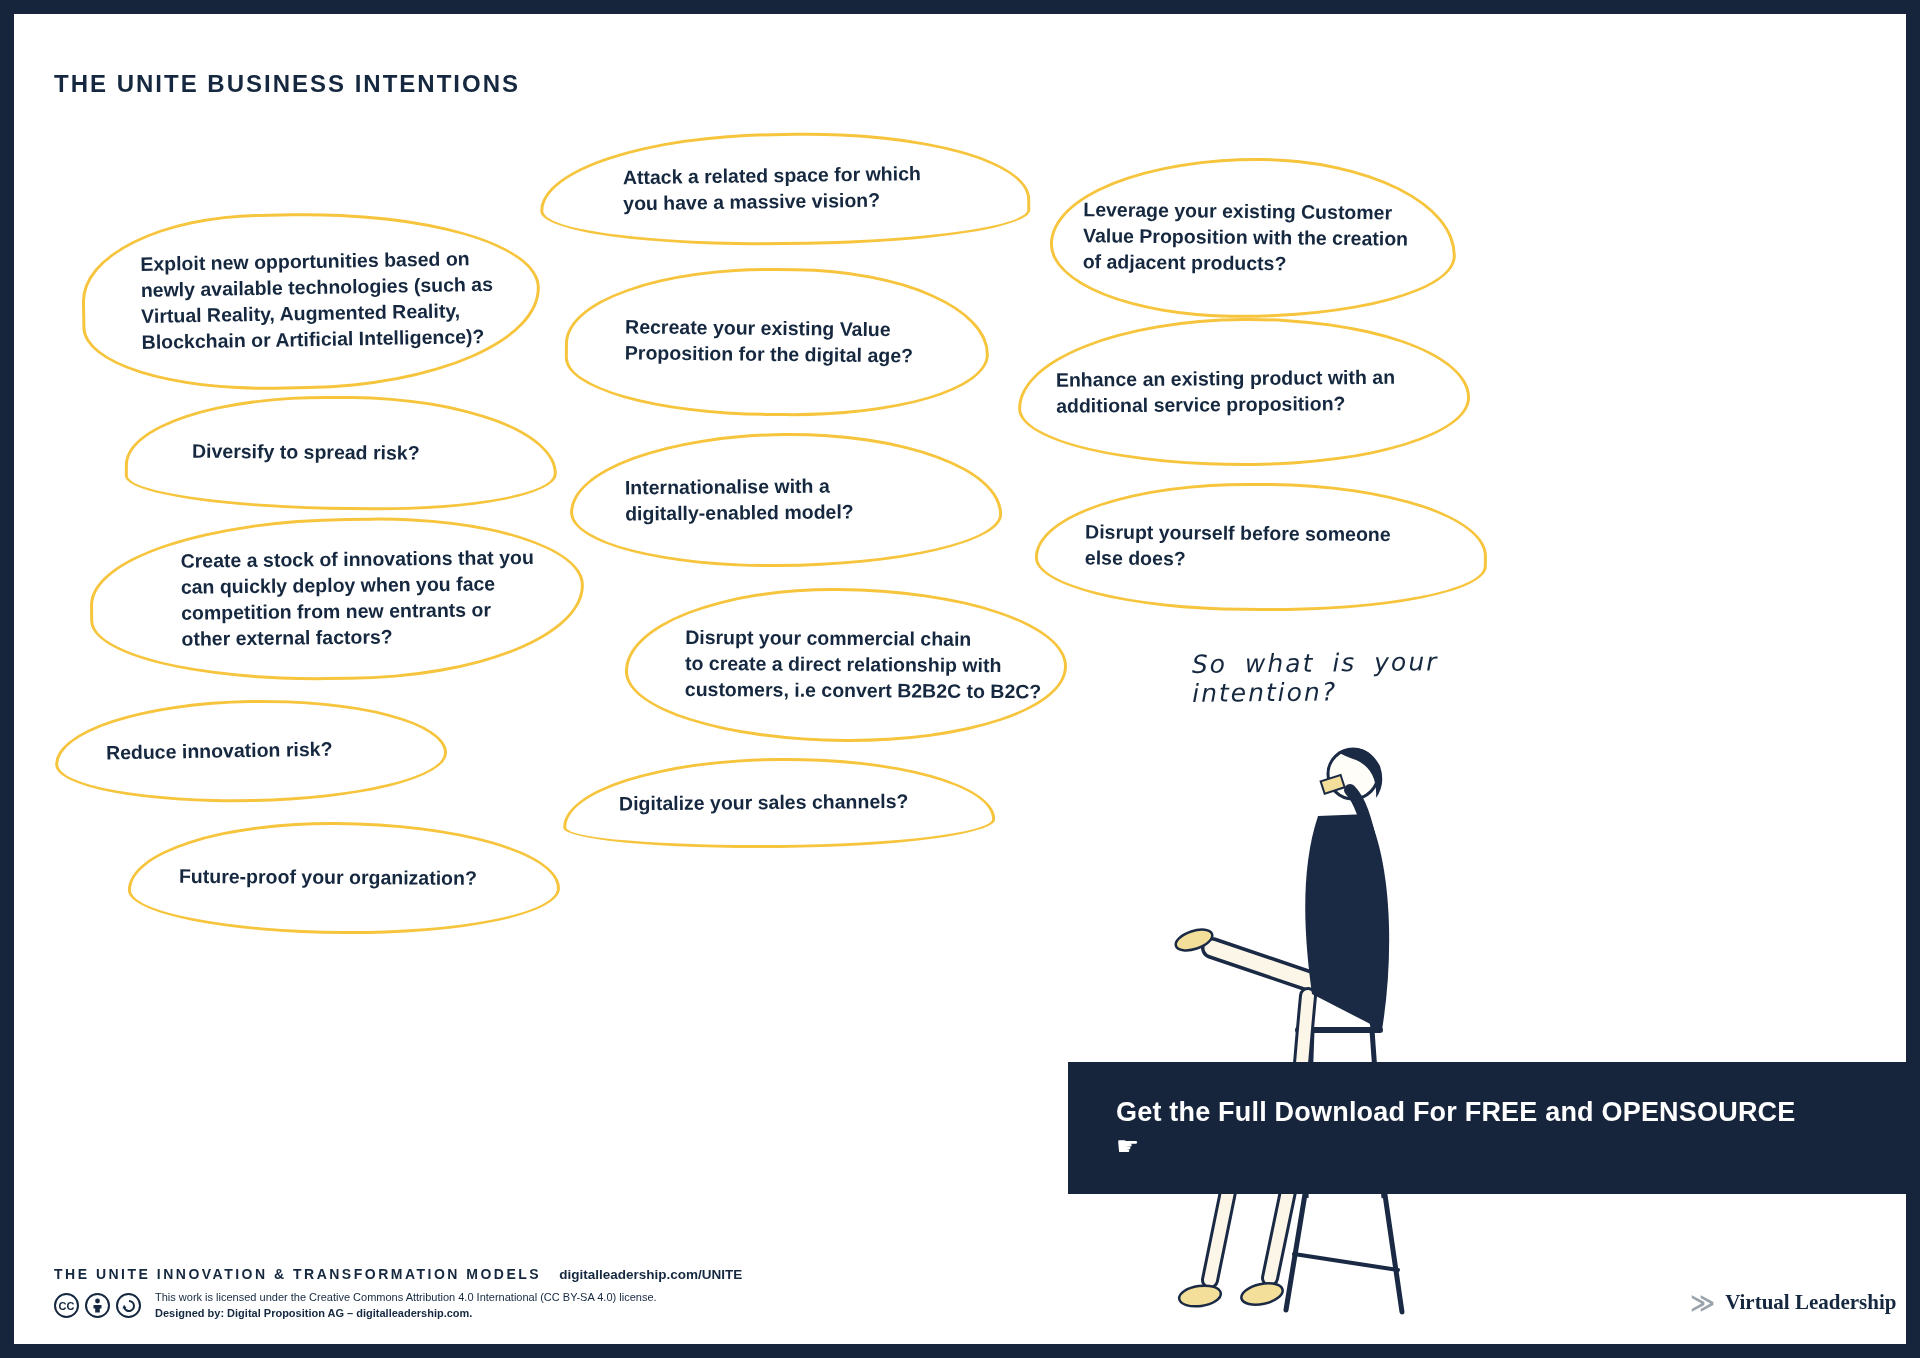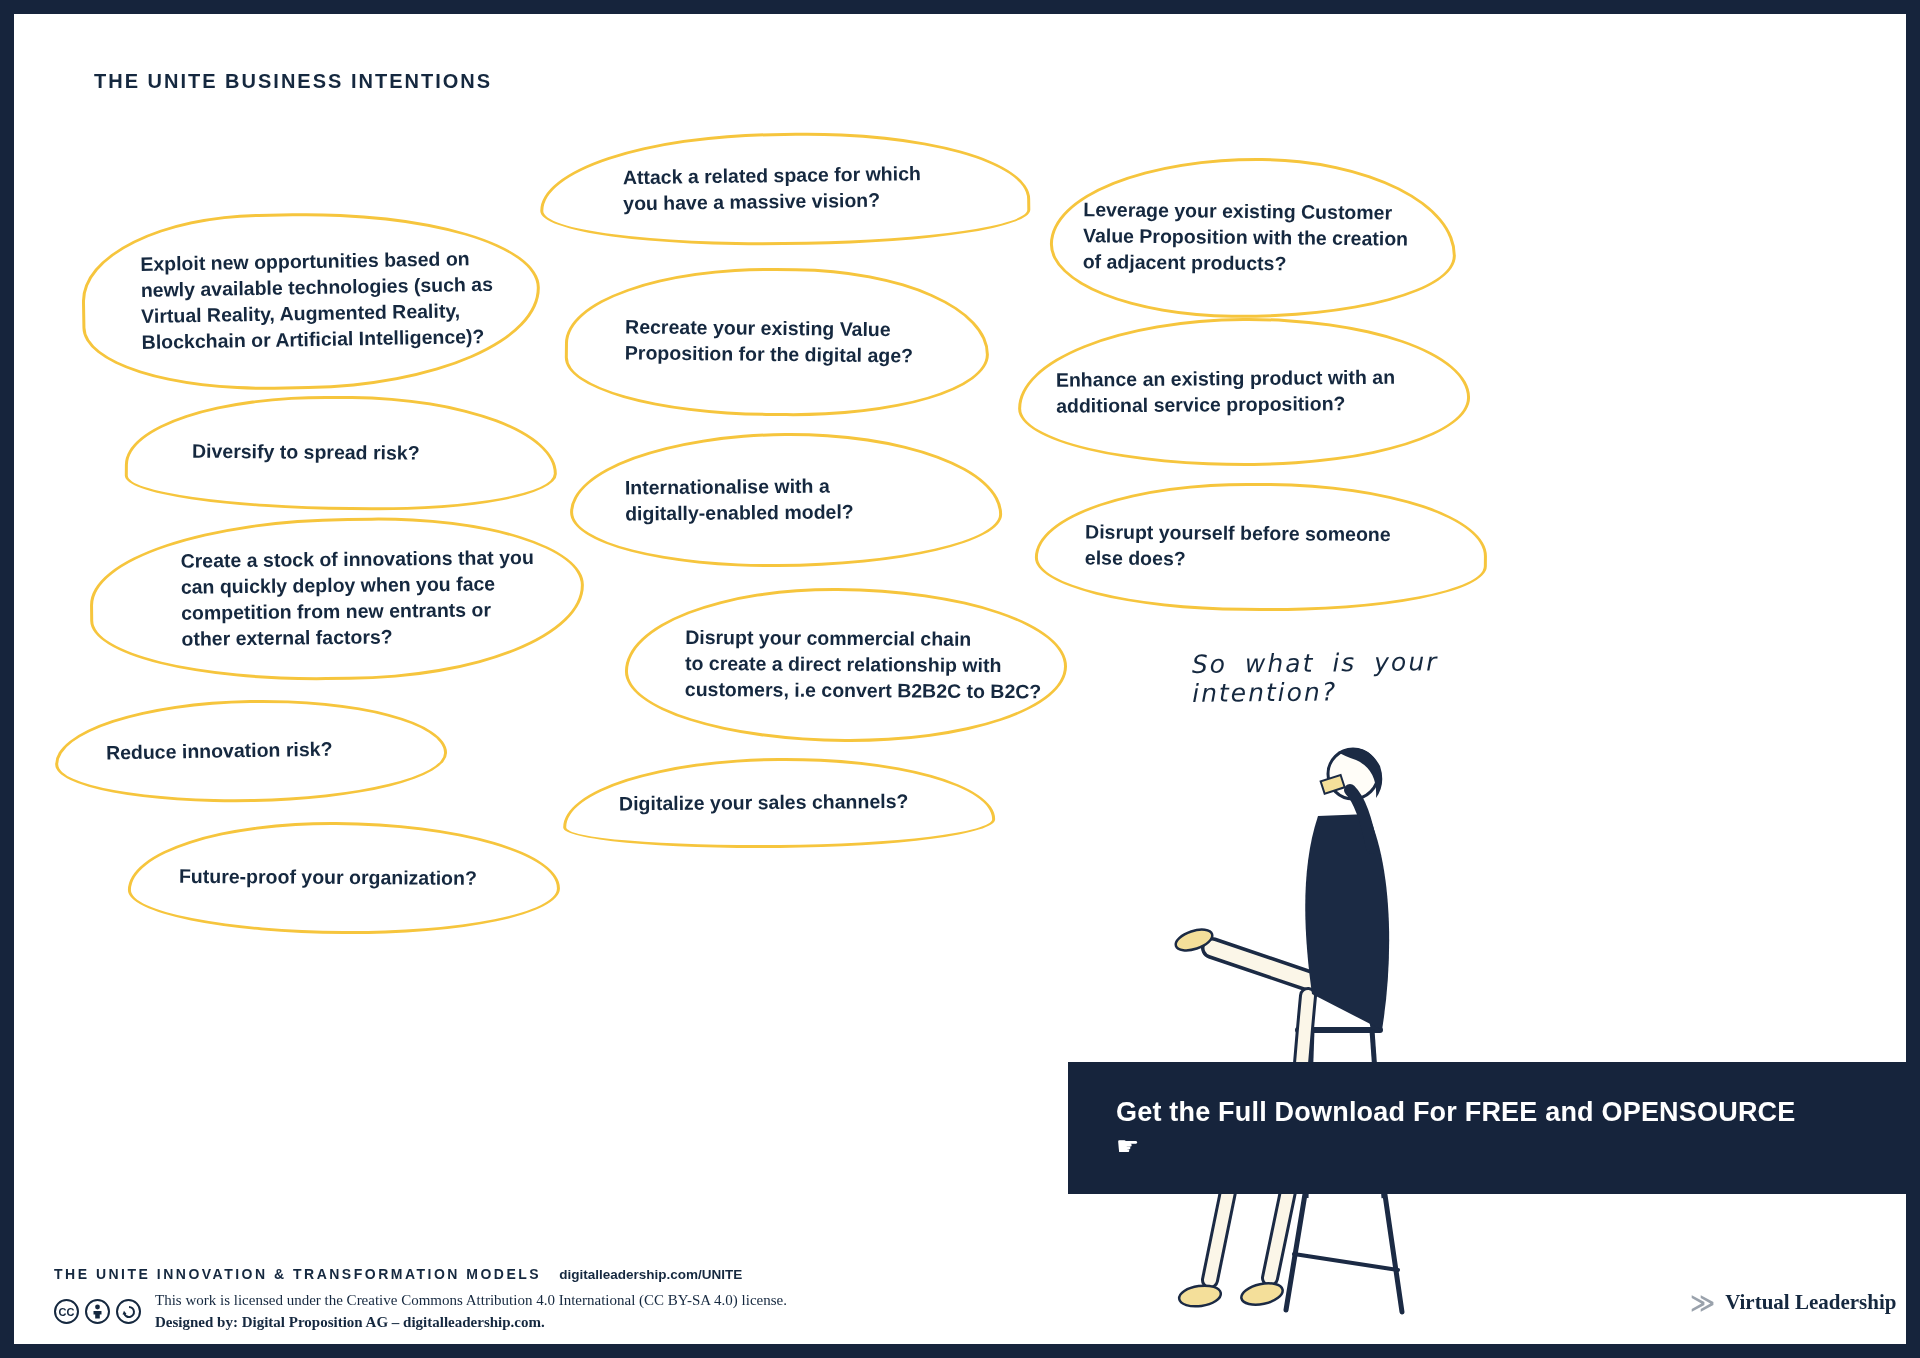--- a/index.html
+++ b/index.html
@@ -7,22 +7,22 @@
     --ink:#15283F;
     --yellow:#F6C53D;
     --pale-yellow:#F4DF9A;
     --gray:#9AA2AC;
   }
   *{box-sizing:border-box;}
   body{margin:0;background:#888;font-family:"Liberation Sans","DejaVu Sans",sans-serif;}
   .page{position:relative;width:1920px;height:1358px;background:var(--navy);overflow:hidden;}
   .canvas{position:absolute;inset:14px;background:#ffffff;}
 
-  .title{position:absolute;left:54px;top:70px;font-size:20px;font-weight:700;
-         letter-spacing:2px;color:var(--ink);margin-left:40px;}
+  .title{position:absolute;left:54px;top:70px;font-size:24px;font-weight:700;
+         letter-spacing:2px;color:var(--ink);}
 
   .blob{position:absolute;border:3px solid var(--yellow);display:flex;align-items:center;background:transparent;}
   .blob p{margin:0;font-size:19.5px;font-weight:700;line-height:1.33;color:var(--ink);white-space:pre-line;}
 
   .handwriting{position:absolute;left:1192px;top:648px;width:360px;
     font-family:"DejaVu Sans",sans-serif;font-style:italic;font-size:25px;color:var(--ink);
     letter-spacing:2px;word-spacing:8px;transform:rotate(-0.6deg);}
 
   .illustration{position:absolute;left:1160px;top:698px;z-index:1;}
 
@@ -35,21 +35,21 @@
 
   .footer-left{position:absolute;left:54px;top:1266px;}
   .footer-row1{display:flex;align-items:baseline;gap:18px;}
   .models-title{font-size:14px;font-weight:700;letter-spacing:2.5px;color:var(--ink);}
   .models-link{font-size:13.5px;font-weight:700;color:var(--ink);}
   .footer-row2{display:flex;margin-top:8px;gap:14px;}
   .cc-icons{display:flex;gap:6px;align-items:center;}
   .cc-circle{width:25px;height:25px;border:2px solid var(--ink);border-radius:50%;
     display:flex;align-items:center;justify-content:center;color:var(--ink);
     font-size:11px;font-weight:700;}
-  .license-lines{font-size:15px;color:var(--ink);line-height:1.45;font-family:Liberation Serif, serif;}
+  .license-lines{font-size:11px;color:var(--ink);line-height:1.45;}
   .license-lines .bold{font-weight:700;}
 
   .footer-right{position:absolute;left:1690px;top:1290px;display:flex;align-items:center;gap:10px;}
   .brand-chevron{color:var(--gray);font-size:24px;font-weight:700;line-height:1;}
   .brand-name{font-family:"Liberation Serif","DejaVu Serif",serif;font-weight:700;font-size:21px;color:var(--ink);}
 </style>
 </head>
 <body>
 
 <div class="page">

